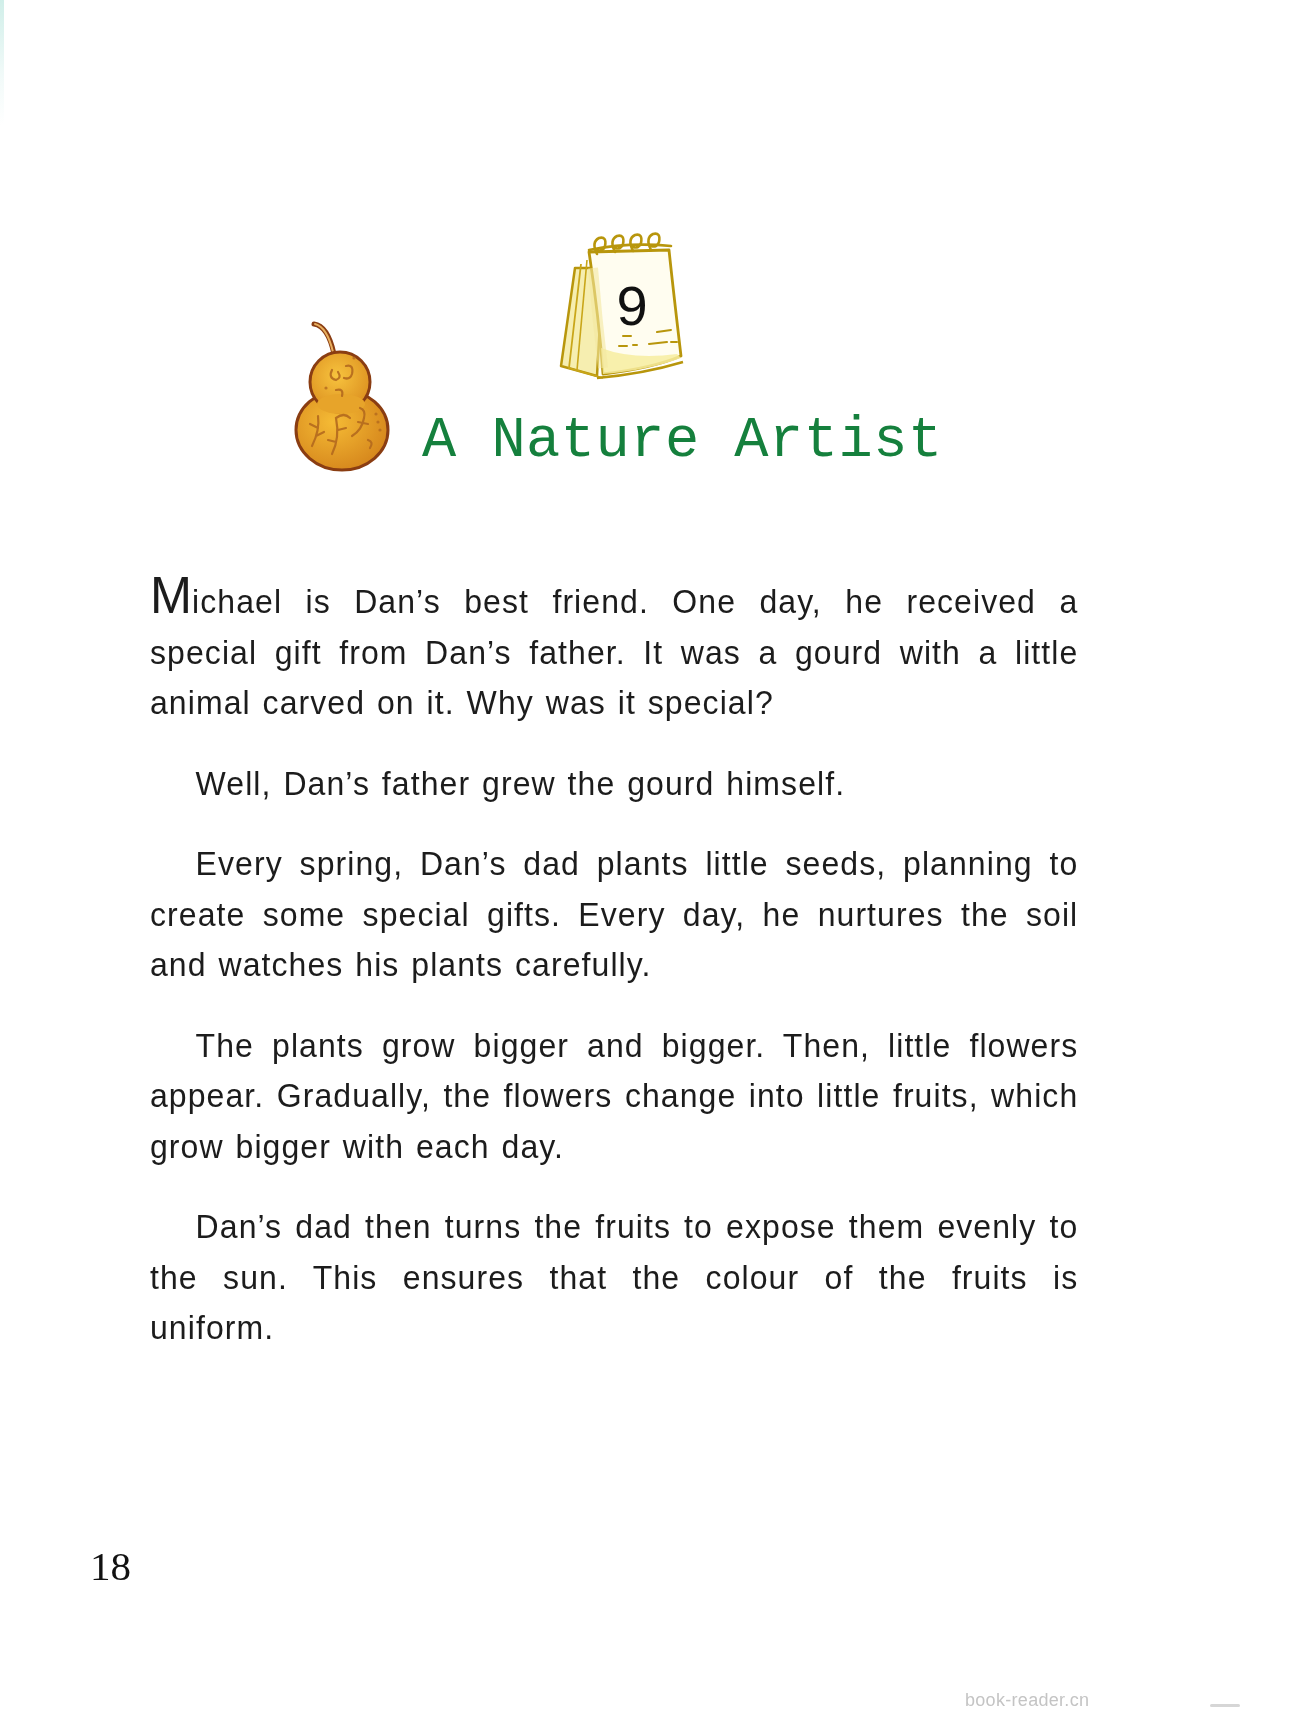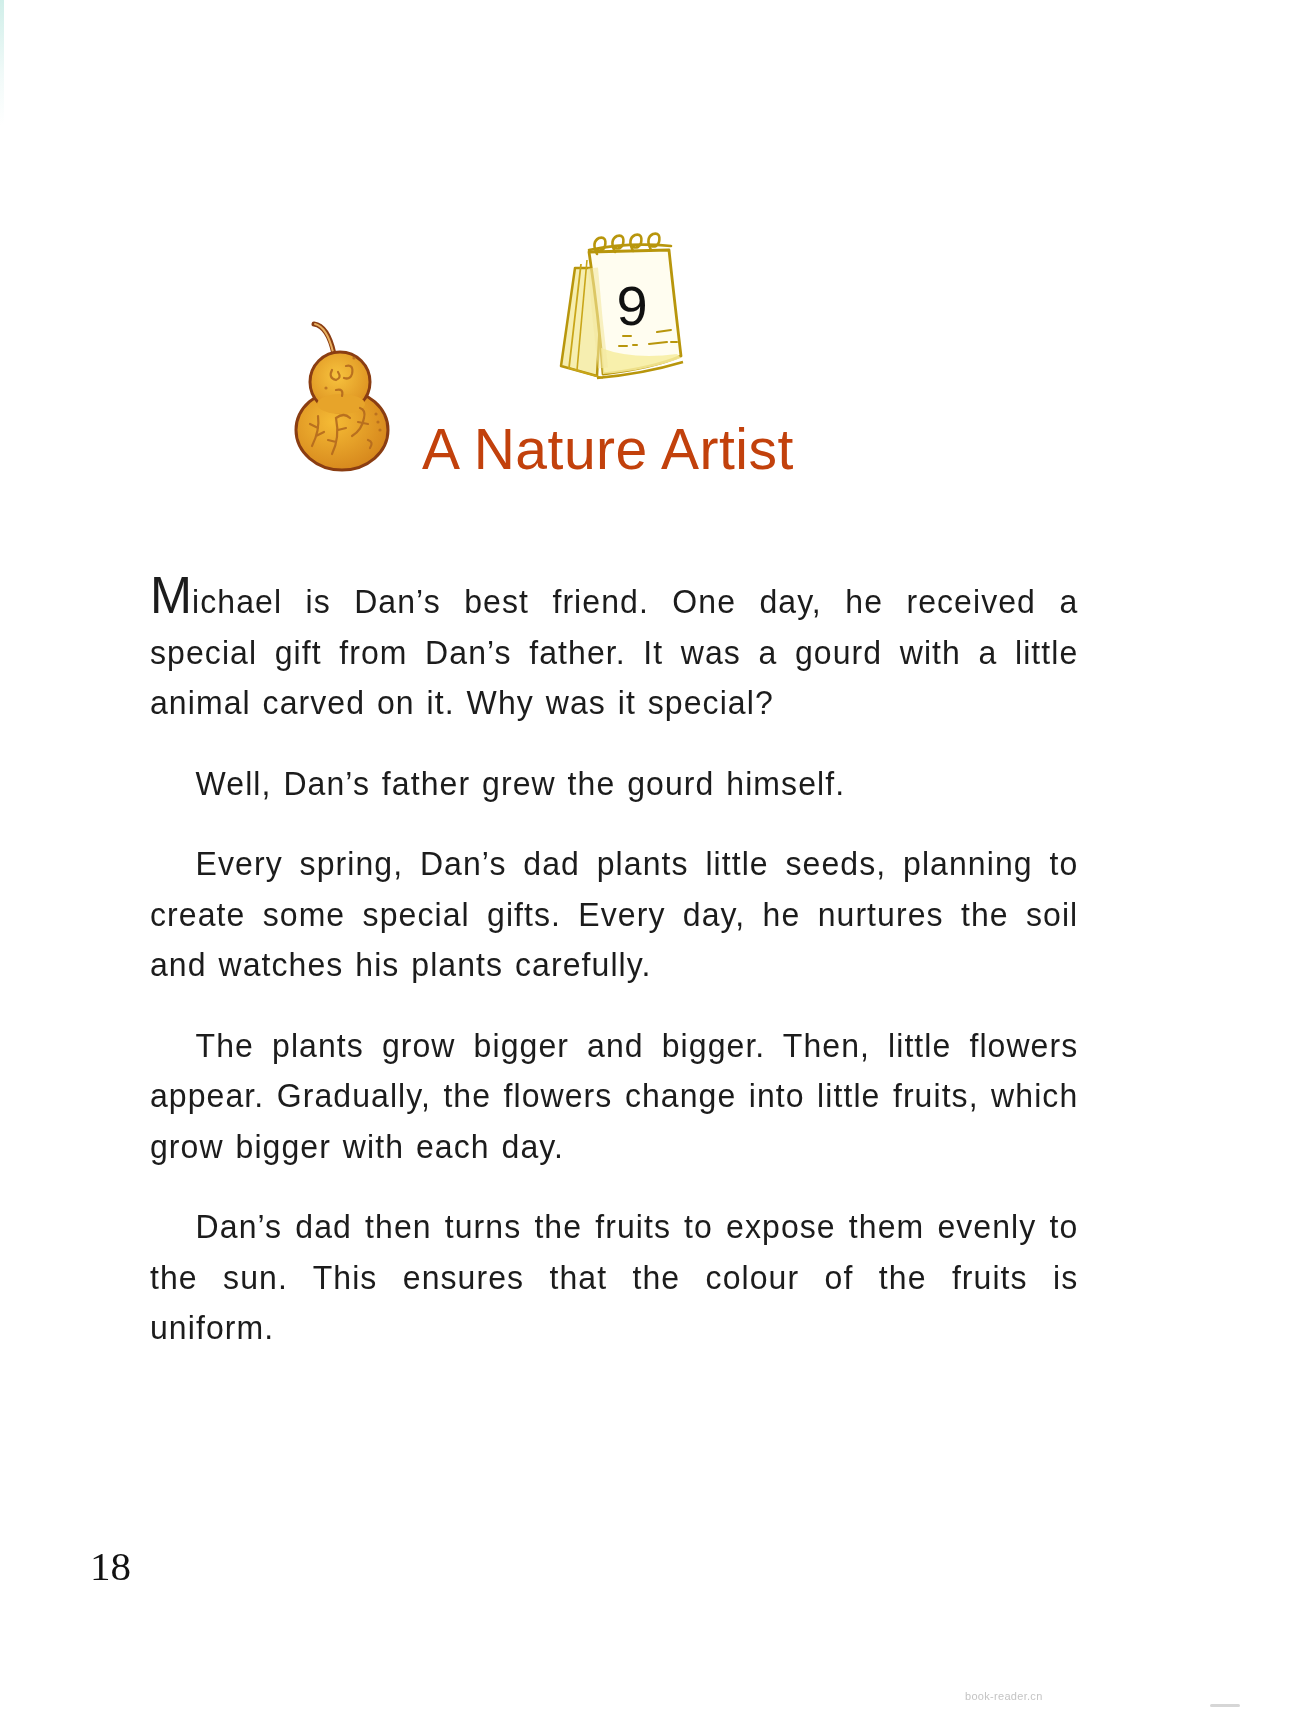--- a/index.html
+++ b/index.html
@@ -65,27 +65,26 @@
       left: 292px;
       top: 318px;
       width: 102px;
       height: 156px;
     }
     .gourd svg { display: block; }
     .chapter-title {
       position: absolute;
       left: 422px;
       top: 409px;
-      font-family: Liberation Sans, sans-serif;
+      font-family: Liberation Mono, monospace;
       font-size: 57px;
       line-height: 64px;
       letter-spacing: 0.5px;
-      color: #c2410c;
+      color: #15803d;
       white-space: nowrap;
-      margin-top: 8px;
     }
 
     
     .story {
       position: absolute;
       left: 150px;
       top: 575px;
       width: 957px;
       font-family: "Liberation Sans", "DejaVu Sans", sans-serif;
       font-size: 33px;
@@ -115,21 +114,21 @@
       font-family: "Liberation Serif", "DejaVu Serif", serif;
       font-size: 41px;
       line-height: 36px;
       color: #111111;
     }
     .watermark {
       position: absolute;
       left: 965px;
       top: 1690px;
       font-family: "Liberation Sans", "DejaVu Sans", sans-serif;
-      font-size: 11px;
+      font-size: 18px;
       color: #c4c4c4;
       letter-spacing: 0.3px;
     }
   </style>
 </head>
 <body>
 
 <div class="scan-edge"></div>
 
 <div class="chapter-header">

